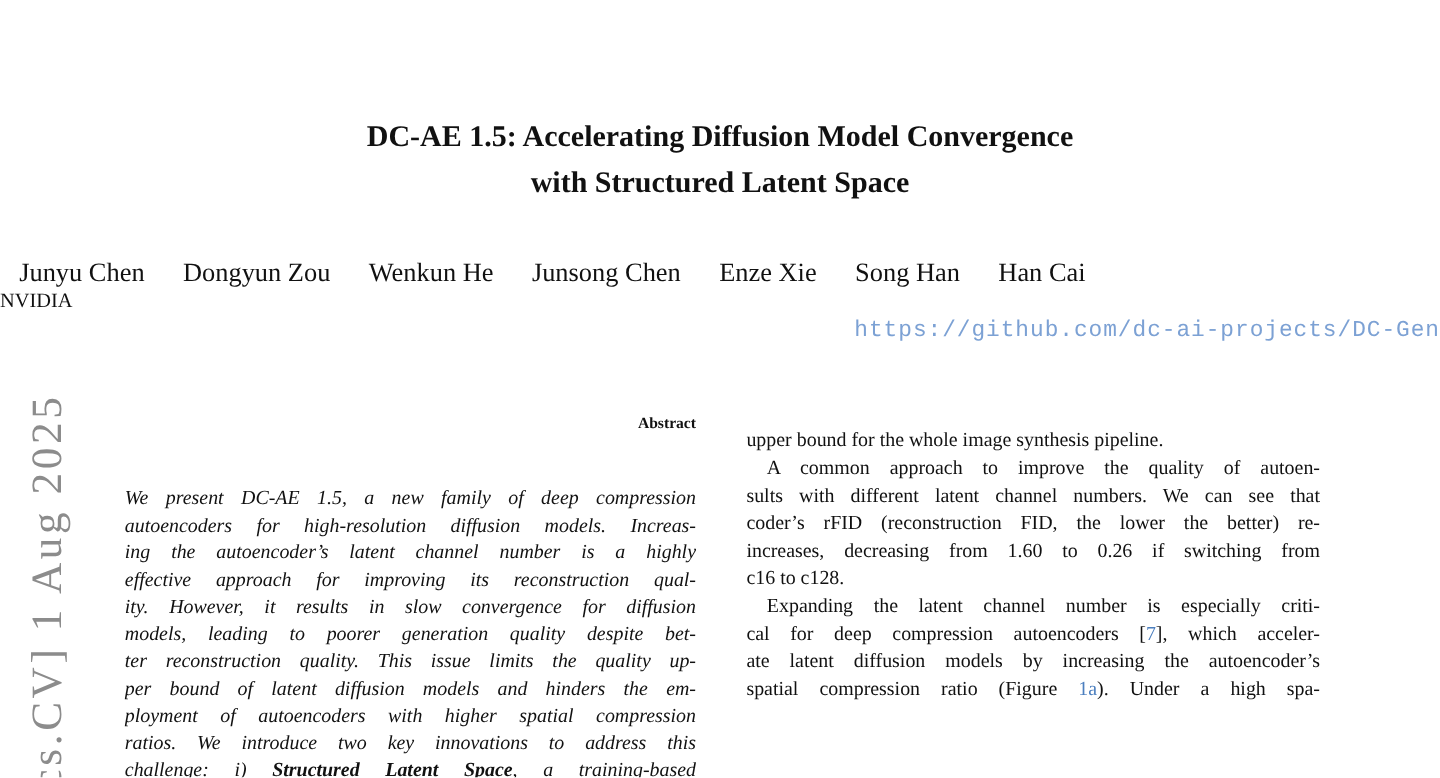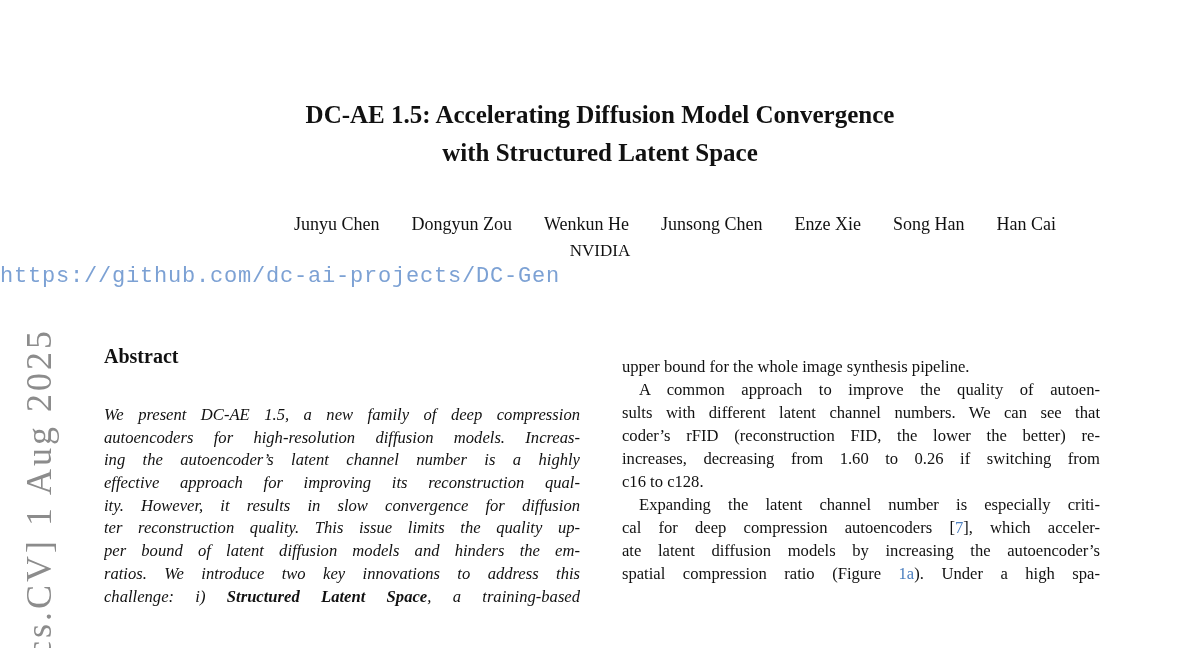--- a/index.html
+++ b/index.html
@@ -2,28 +2,28 @@
 <html style="--text-color: #111111; --link-color: #7CA1D4; --cite-color: #4C7FBF; --stamp-color: #8C8C8C;"><head>
 <meta charset="utf-8">
 <style>
   html,body{margin:0;padding:0;background:#ffffff;}
   .page{
     position:relative;width:1200px;height:648px;background:#ffffff;overflow:hidden;
     font-family:"Liberation Serif",serif;color:var(--text-color,#111111);
   }
   .title{position:absolute;top:96px;left:0;width:1200px;text-align:center;
          font-weight:bold;font-size:25px;line-height:38px;}
-  .authors{position:absolute;top:214px;left:0;width:1072px;text-align:right;font-size:18px;}
+  .authors{position:absolute;top:214px;left:0;width:1072px;text-align:left;font-size:22px;}
   .authors span{margin:0 16px;}
-  .affil{position:absolute;top:241px;left:0;width:1200px;text-align:center;font-size:17px;}
-  .link{position:absolute;top:264px;left:0;width:1200px;text-align:left;
-        font-family:"Liberation Mono","DejaVu Sans Mono",monospace;font-size:22px;
+  .affil{position:absolute;top:241px;left:0;width:1200px;text-align:left;font-size:17px;}
+  .link{position:absolute;top:264px;left:0;width:1200px;text-align:right;
+        font-family:"Liberation Mono","DejaVu Sans Mono",monospace;font-size:19px;
         letter-spacing:0.8px;color:var(--link-color,#7CA1D4);cursor:pointer;}
-  .abs-head{position:absolute;top:345px;left:104px;width:476px;text-align:left;
-            font-weight:bold;font-size:20px;}
+  .abs-head{position:absolute;top:345px;left:104px;width:476px;text-align:right;
+            font-weight:bold;font-size:13px;}
   .colL{position:absolute;top:404px;left:104px;width:476px;font-size:16.6px;font-style:italic;}
   .colR{position:absolute;top:355px;left:622px;width:478px;font-size:16.6px;}
   .colL .ln{height:22.7px;line-height:22.7px;overflow:hidden;font-style:italic;}
   .colR .ln{height:23px;line-height:23px;overflow:hidden;}
   .just{text-align:justify;text-align-last:justify;}
   .ind{text-indent:17px;}
   .seg-cite{color:var(--cite-color,#4C7FBF);}
   .seg-boldit{font-weight:bold;}
   .stamp{position:absolute;left:18px;top:657px;transform:rotate(-90deg);
          transform-origin:0 0;font-size:36px;letter-spacing:3px;white-space:nowrap;
@@ -50,22 +50,24 @@
   <div class="link">https://github.com/dc-ai-projects/DC-Gen</div>
 
   <div class="abs-head">Abstract</div>
 
   <div class="colL">
     <div class="ln just">We present DC-AE 1.5, a new family of deep compression</div>
     <div class="ln just">autoencoders for high-resolution diffusion models. Increas-</div>
     <div class="ln just">ing the autoencoder’s latent channel number is a highly</div>
     <div class="ln just">effective approach for improving its reconstruction qual-</div>
     <div class="ln just">ity. However, it results in slow convergence for diffusion</div>
+    <div class="ln just">models, leading to poorer generation quality despite bet-</div>
     <div class="ln just">ter reconstruction quality. This issue limits the quality up-</div>
     <div class="ln just">per bound of latent diffusion models and hinders the em-</div>
+    <div class="ln just">ployment of autoencoders with higher spatial compression</div>
     <div class="ln just">ratios. We introduce two key innovations to address this</div>
     <div class="ln just"><span>challenge: i) </span><span class="seg-boldit">Structured Latent Space</span><span>, a training-based</span></div>
   </div>
 
   <div class="colR">
     <div class="ln">upper bound for the whole image synthesis pipeline.</div>
     <div class="ln just ind">A common approach to improve the quality of autoen-</div>
     <div class="ln just">sults with different latent channel numbers. We can see that</div>
     <div class="ln just">coder’s rFID (reconstruction FID, the lower the better) re-</div>
     <div class="ln just">increases, decreasing from 1.60 to 0.26 if switching from</div>

